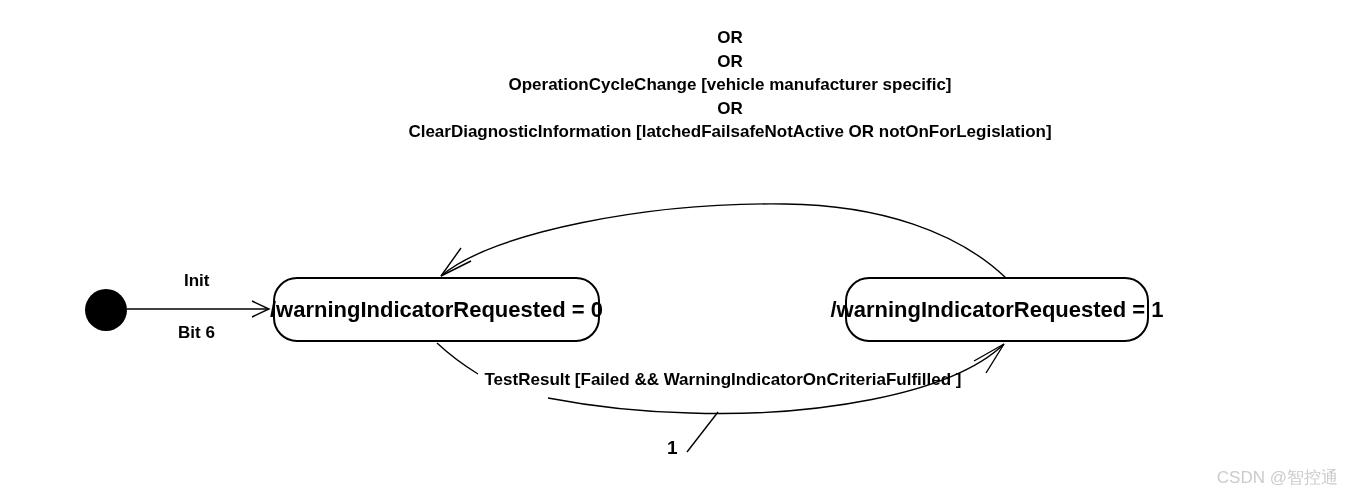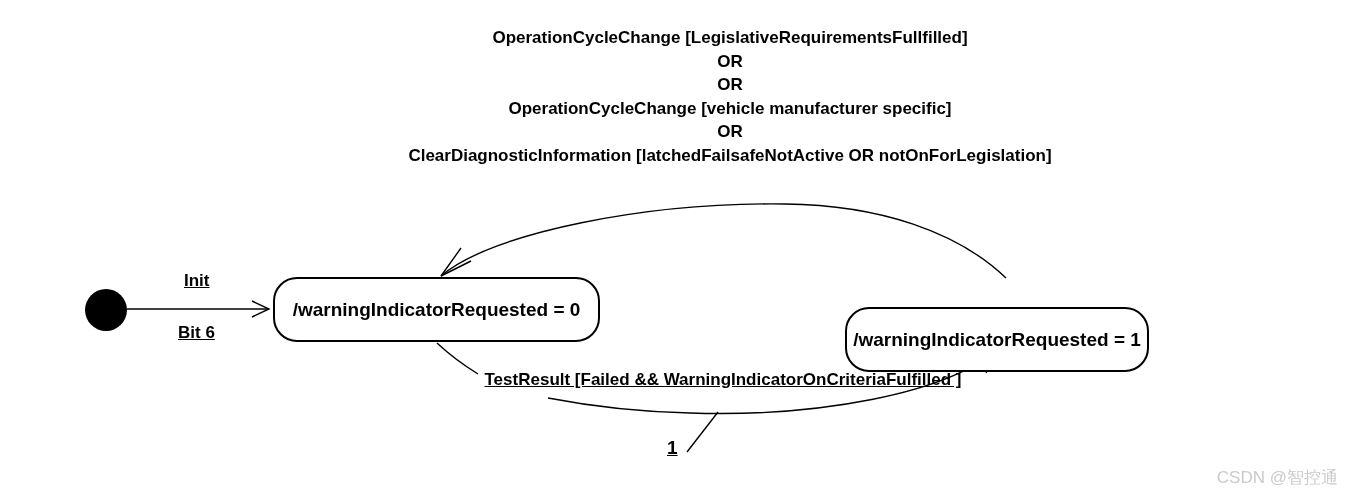--- a/index.html
+++ b/index.html
@@ -12,26 +12,26 @@
   .top-label {
     position:absolute; left:330px; top:26px; width:800px;
     text-align:center; font-weight:bold; font-size:17px; line-height:23.5px;
     white-space:nowrap;
   }
 
   .state {
     position:absolute; height:65px; box-sizing:border-box;
     border:2px solid #000; border-radius:24px; background:#ffffff;
     display:flex; align-items:center; justify-content:center;
-    font-weight:bold; font-size:19px; white-space:nowrap;
+    font-weight:bold; font-size:22px; white-space:nowrap;
   }
   .state0 { left:273px; top:277px; width:327px; }
-  .state1 { left:845px; top:277px; width:304px;margin-top:30px; }
+  .state1 { left:845px; top:277px; width:304px; }
 
-  .lbl { position:absolute; font-weight:bold; font-size:17px; white-space:nowrap;text-decoration:underline; }
+  .lbl { position:absolute; font-weight:bold; font-size:17px; white-space:nowrap; }
   .init  { left:184px; top:271px; }
   .bit7  { left:178px; top:323px; }
   .bottom{ left:437px; top:370px; width:572px; text-align:center; }
   .one   { left:667px; top:437px; font-size:19px; }
 
   .watermark {
     position:absolute; right:21px; bottom:7px;
     color:#cbcbcb; font-size:17px; font-weight:normal; white-space:nowrap;
   }
 </style>
@@ -51,21 +51,20 @@
     <polyline points="471,261 441,276 461,248"></polyline>
 
     <path d="M437,343 C452,357 465,366 478,374"></path>
     <path d="M548,398 C600,408 645,412 690,413 C810,417 950,396 1004,344"></path>
     <polyline points="974,361 1004,344 986,373"></polyline>
 
     <path d="M718,412 L687,452"></path>
   </svg>
 
   <div class="top-label">
-    <div>OperationCycleChange [LegislativeRequirementsFullfilled]</div>
     <div>OR</div>
     <div>OR</div>
     <div>OperationCycleChange [vehicle manufacturer specific]</div>
     <div>OR</div>
     <div>ClearDiagnosticInformation [latchedFailsafeNotActive OR notOnForLegislation]</div>
   </div>
 
   <div class="lbl init">Init</div>
   <div class="lbl bit7">Bit 6</div>
 

